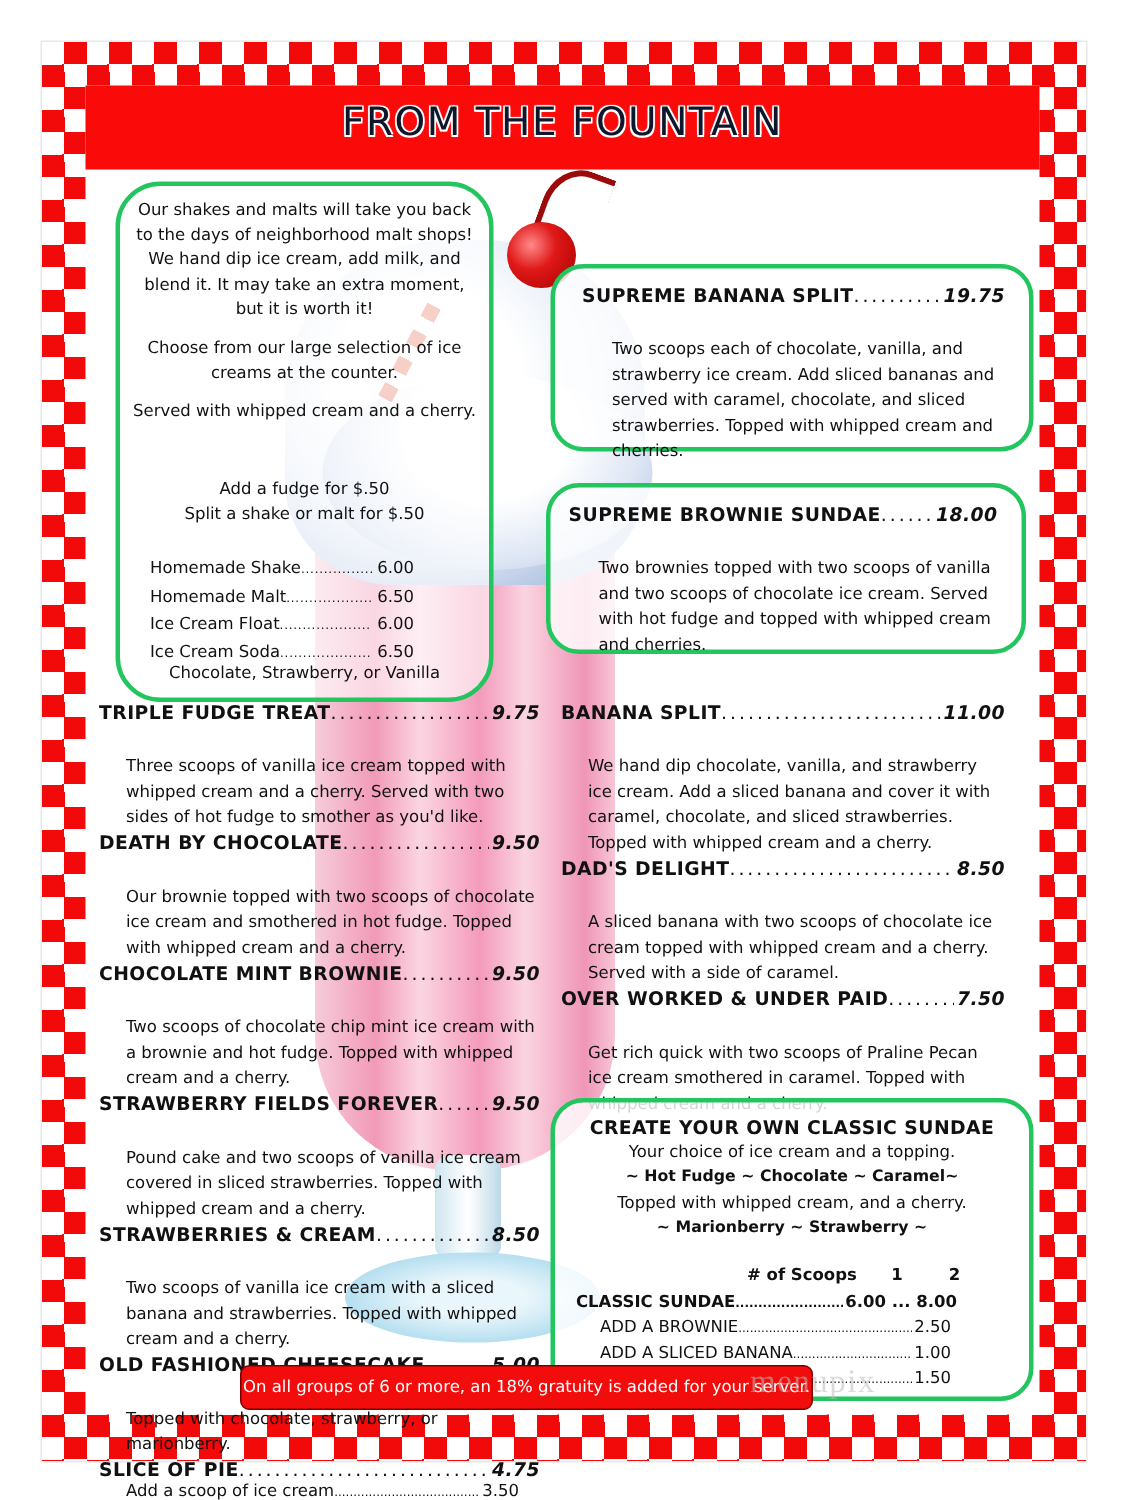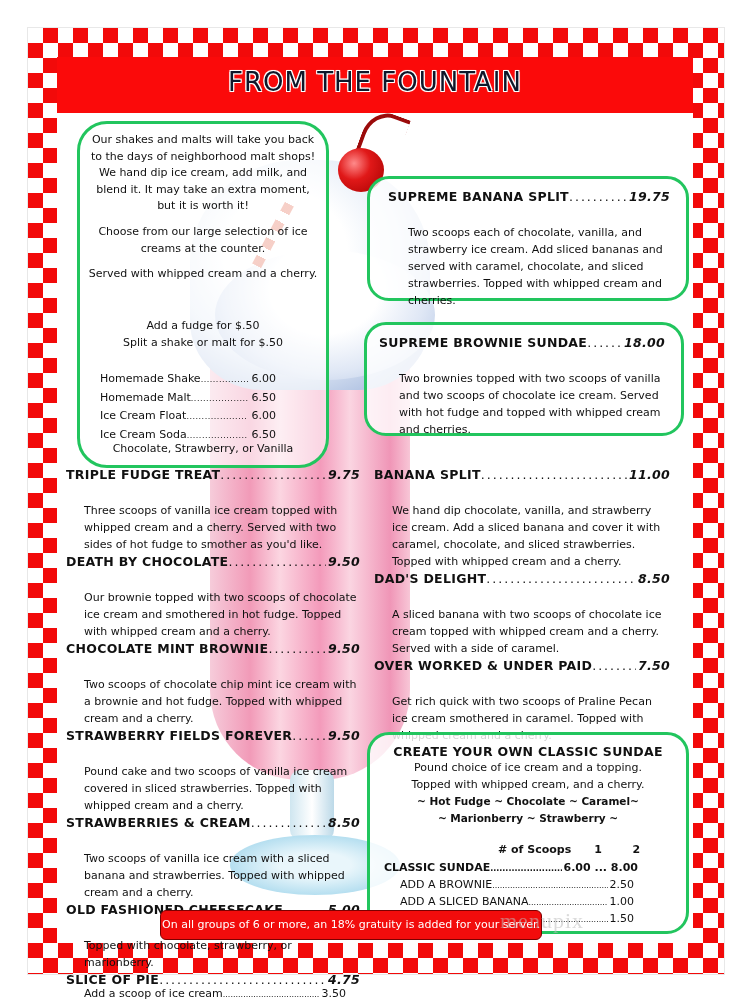--- a/index.html
+++ b/index.html
@@ -243,23 +243,23 @@
         <span class="nm">OVER WORKED &amp; UNDER PAID</span>
         <span class="dt"></span>
         <span class="pr">7.50</span>
       </div>
     <div class="desc">Get rich quick with two scoops of Praline Pecan ice cream smothered in caramel.  Topped with whipped cream and a cherry.</div>
   </div>
 </div>
 
 <div class="box sundae">
   <div class="h">CREATE YOUR OWN CLASSIC SUNDAE</div>
-  <div class="c">Pound choice of ice cream and a topping.</div>
+  <div class="c">Your choice of ice cream and a topping.</div>
+  <div class="c b">~ Hot Fudge ~ Chocolate ~ Caramel~</div>
   <div class="c">Topped with whipped cream, and a cherry.</div>
-  <div class="c b">~ Hot Fudge ~ Chocolate ~ Caramel~</div>
   <div class="c b">~ Marionberry ~ Strawberry ~</div>
   <div class="sc-head"># of Scoops      1        2</div>
   <div class="sc-row" style="top:126px; font-weight:bold; width:254px;">
       <span class="n">CLASSIC SUNDAE</span>
       <span class="d"></span>
       <span class="p">6.00 ... 8.00</span>
     </div>
   <div class="sc-row" style="top:143px; left:30px; width:234px;">
       <span class="n">ADD A BROWNIE</span>
       <span class="d"></span>

